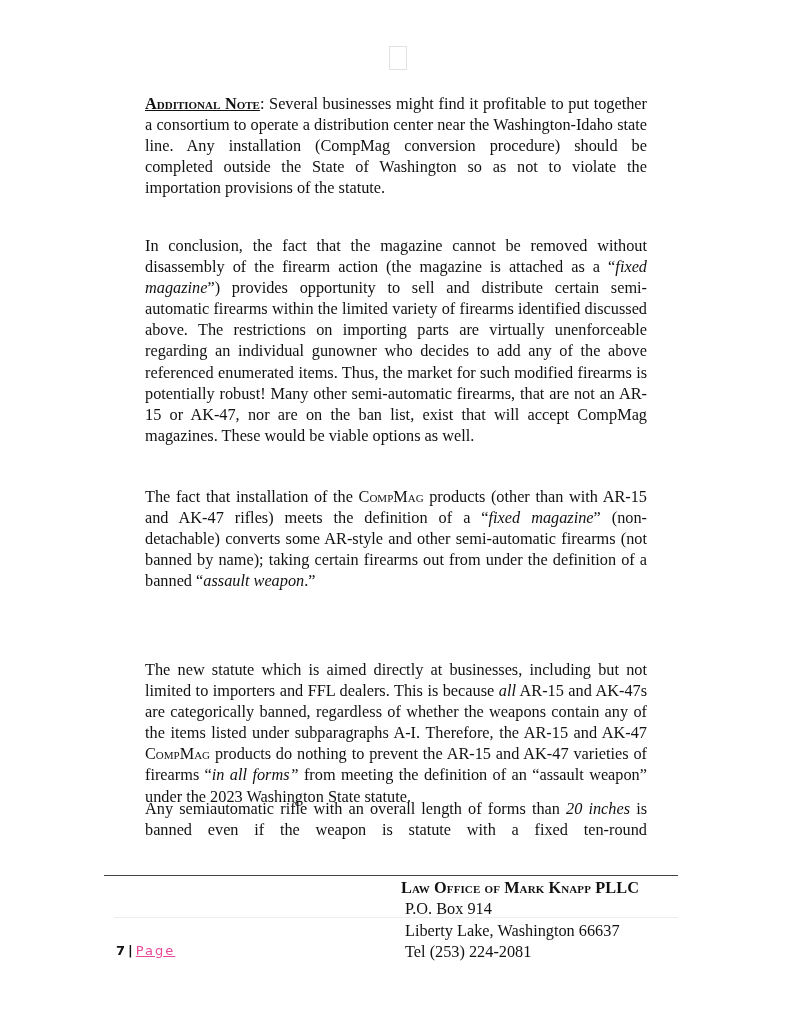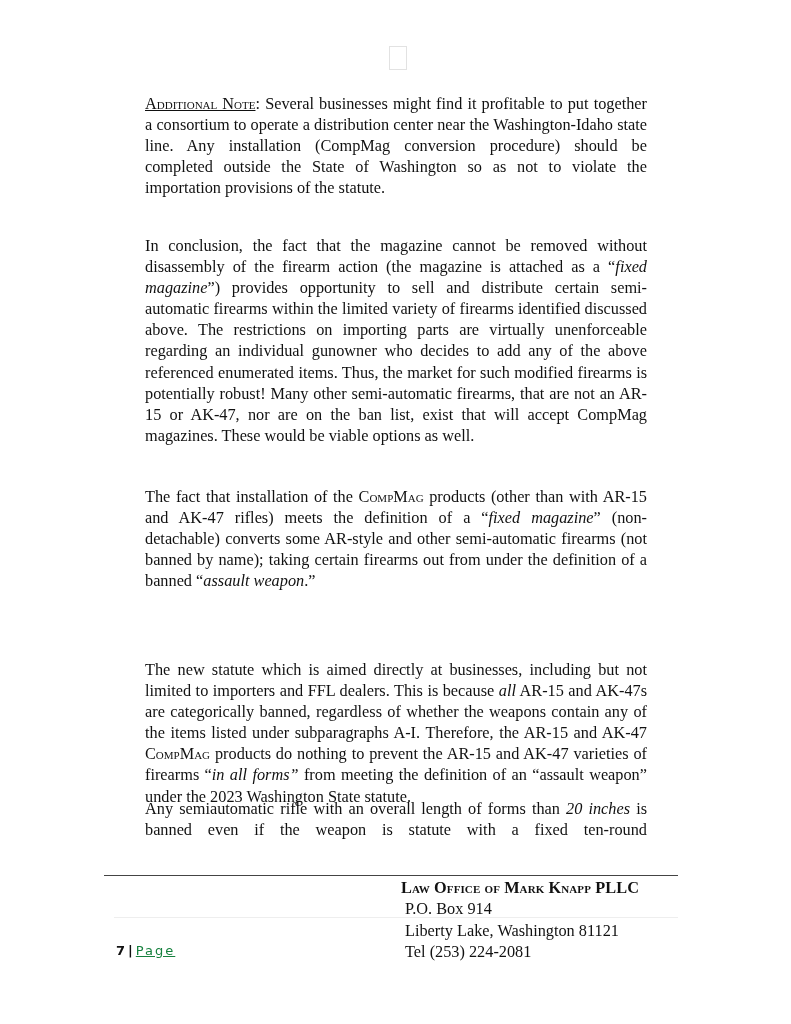--- a/index.html
+++ b/index.html
@@ -4,31 +4,31 @@
 <style>
   html, body { margin: 0; padding: 0; background: #ffffff; }
   body { width: 791px; height: 1024px; position: relative; overflow: hidden;
          font-family: "Liberation Serif", "DejaVu Serif", serif; color: #111; }
   .header-box { position: absolute; left: 389px; top: 46px; width: 18px; height: 24px;
                 border: 1px solid #e2e2e2; box-sizing: border-box; }
   .content { position: absolute; left: 145px; width: 502px; }
   p.para { margin: 0; font-size: 16.3px; line-height: 21.1px; text-align: justify;
            text-align-last: left; }
   .sc { font-variant: small-caps; }
-  .note-label { font-weight: normal; text-decoration: underline; font-variant: small-caps; }
+  .note-label { font-weight: bold; text-decoration: underline; font-variant: small-caps; }
   .footer-line { position: absolute; left: 104px; top: 875px; width: 574px; height: 1px; background: #444; }
   .footer-line2 { position: absolute; left: 114px; top: 917px; width: 564px; height: 1px; background: #eeeeee; }
   .firm { position: absolute; left: 401px; top: 878px; font-size: 16.3px; font-weight: bold;
           font-variant: small-caps; letter-spacing: 0.1px; }
   .addr { position: absolute; left: 405px; font-size: 16.3px; line-height: 21px; }
   .pagenum { position: absolute; left: 116px; top: 943px; font-family: "DejaVu Sans", sans-serif;
              font-size: 13px; color: #111; }
   .pagenum .num { font-weight: bold; }
   .pagenum .bar { font-weight: bold; margin: 0 3px; }
-  .pagenum .pg { color: #15803d; letter-spacing: 2px; text-decoration: underline; }
+  .pagenum .pg { color: #ec4899; letter-spacing: 2px; text-decoration: underline; }
 </style>
 </head>
 <body>
 
 <div class="header-box"></div>
 
 <div class="content" style="top:93px;">
   <p class="para"><span class="note-label">Additional Note</span><span>: Several businesses might find it profitable to put together a consortium to operate a distribution center near the Washington-Idaho state line. Any installation (CompMag conversion procedure) should be completed outside the State of Washington so as not to violate the importation provisions of the statute.</span></p>
 </div>
 
@@ -46,18 +46,18 @@
 
 <div class="content" style="top:798px;">
   <p class="para" style="text-align-last: justify;"><span>Any semiautomatic rifle with an overall length of forms than </span><i>20 inches</i><span> is banned even if the weapon is statute with a fixed ten-round</span></p>
 </div>
 
 <div class="footer-line"></div>
 <div class="footer-line2"></div>
 
 <div class="firm">Law Office of Mark Knapp PLLC</div>
 <div class="addr" style="top:898px;">P.O. Box 914</div>
-<div class="addr" style="top:920px;">Liberty Lake, Washington 81121</div>
+<div class="addr" style="top:920px;">Liberty Lake, Washington 66637</div>
 <div class="addr" style="top:941px;">Tel (253) 224-2081</div>
 
 <div class="pagenum">
   <span class="num">7</span><span class="bar">|</span><span class="pg">Page</span>
 </div>
 
 </body></html>

